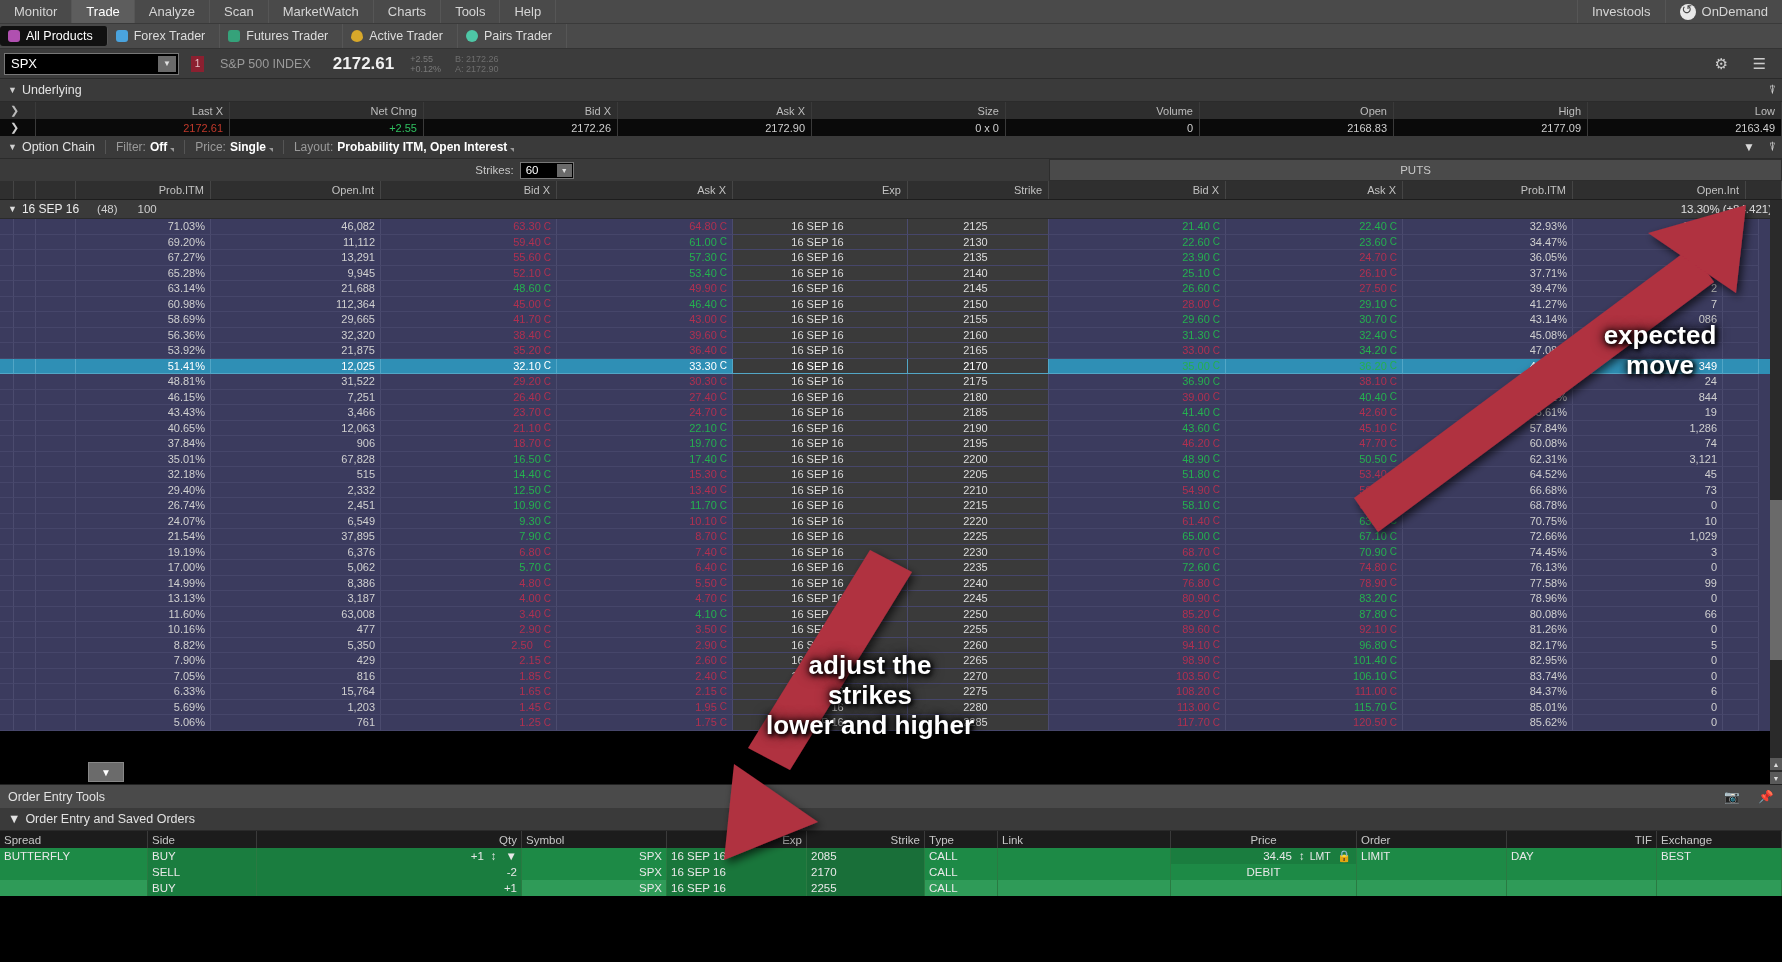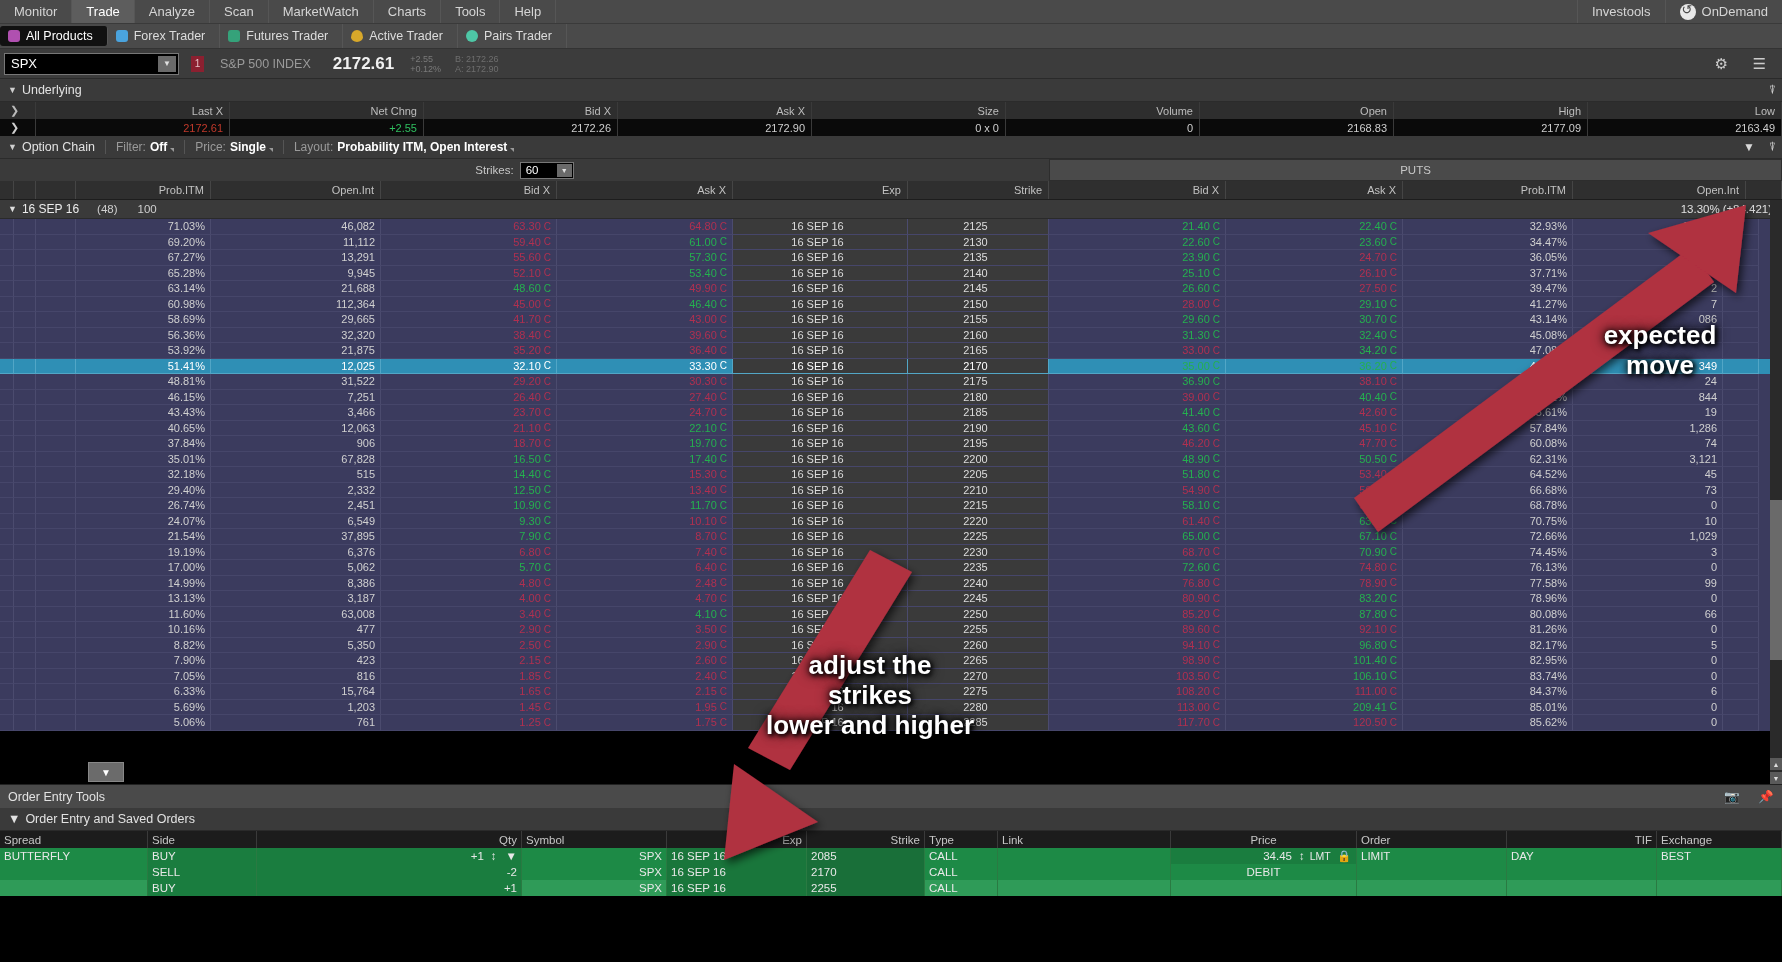--- a/index.html
+++ b/index.html
@@ -1056,21 +1056,21 @@
           <div class="dc" style="flex: 0 0 14px;"></div>
           <div class="dc" style="flex: 0 0 22px;"></div>
           <div class="dc" style="flex: 0 0 40px;"></div>
           <div class="dc" style="flex: 0 0 135px;">14.99%</div>
           <div class="dc" style="flex: 0 0 170px;">8,386</div>
           <div class="dc" style="flex: 0 0 176px;">
             <span class="r">4.80</span>
             <span class="cx r">C</span>
           </div>
           <div class="dc" style="flex: 0 0 176px;">
-            <span class="r">2.48</span>
+            <span class="r">5.50</span>
             <span class="cx r">C</span>
           </div>
           <div class="dc mid ctr" style="flex: 0 0 175px;">16 SEP 16</div>
           <div class="dc mid" style="flex: 0 0 141px;">2240</div>
           <div class="dc" style="flex: 0 0 177px;">
             <span class="r">76.80</span>
             <span class="cx r">C</span>
           </div>
           <div class="dc" style="flex: 0 0 177px;">
             <span class="r">78.90</span>
@@ -1163,21 +1163,21 @@
           <div class="dc" style="flex: 0 0 170px;">81.26%</div>
           <div class="dc" style="flex: 0 0 150px;">0</div>
           <div class="dc" style="flex: 0 0 36px;"></div>
         </div>
         <div class="datarow ntm">
           <div class="dc" style="flex: 0 0 14px;"></div>
           <div class="dc" style="flex: 0 0 22px;"></div>
           <div class="dc" style="flex: 0 0 40px;"></div>
           <div class="dc" style="flex: 0 0 135px;">8.82%</div>
           <div class="dc" style="flex: 0 0 170px;">5,350</div>
-          <div class="dc" style="flex: 0 0 176px;">
+          <div class="dc" style="flex: 0 0 176px; gap: 8px;">
             <span class="r">2.50</span>
             <span class="cx r">C</span>
           </div>
           <div class="dc" style="flex: 0 0 176px;">
             <span class="r">2.90</span>
             <span class="cx r">C</span>
           </div>
           <div class="dc mid ctr" style="flex: 0 0 175px;">16 SEP 16</div>
           <div class="dc mid" style="flex: 0 0 141px;">2260</div>
           <div class="dc" style="flex: 0 0 177px;">
@@ -1190,21 +1190,21 @@
           </div>
           <div class="dc" style="flex: 0 0 170px;">82.17%</div>
           <div class="dc" style="flex: 0 0 150px;">5</div>
           <div class="dc" style="flex: 0 0 36px;"></div>
         </div>
         <div class="datarow ntm">
           <div class="dc" style="flex: 0 0 14px;"></div>
           <div class="dc" style="flex: 0 0 22px;"></div>
           <div class="dc" style="flex: 0 0 40px;"></div>
           <div class="dc" style="flex: 0 0 135px;">7.90%</div>
-          <div class="dc" style="flex: 0 0 170px;">423</div>
+          <div class="dc" style="flex: 0 0 170px;">429</div>
           <div class="dc" style="flex: 0 0 176px;">
             <span class="r">2.15</span>
             <span class="cx r">C</span>
           </div>
           <div class="dc" style="flex: 0 0 176px;">
             <span class="r">2.60</span>
             <span class="cx r">C</span>
           </div>
           <div class="dc mid ctr" style="flex: 0 0 175px;">16 SEP 16</div>
           <div class="dc mid" style="flex: 0 0 141px;">2265</div>
@@ -1290,21 +1290,21 @@
             <span class="r">1.95</span>
             <span class="cx r">C</span>
           </div>
           <div class="dc mid ctr" style="flex: 0 0 175px;">16 SEP 16</div>
           <div class="dc mid" style="flex: 0 0 141px;">2280</div>
           <div class="dc" style="flex: 0 0 177px;">
             <span class="r">113.00</span>
             <span class="cx r">C</span>
           </div>
           <div class="dc" style="flex: 0 0 177px;">
-            <span class="g">209.41</span>
+            <span class="g">115.70</span>
             <span class="cx g">C</span>
           </div>
           <div class="dc" style="flex: 0 0 170px;">85.01%</div>
           <div class="dc" style="flex: 0 0 150px;">0</div>
           <div class="dc" style="flex: 0 0 36px;"></div>
         </div>
         <div class="datarow ntm">
           <div class="dc" style="flex: 0 0 14px;"></div>
           <div class="dc" style="flex: 0 0 22px;"></div>
           <div class="dc" style="flex: 0 0 40px;"></div>

